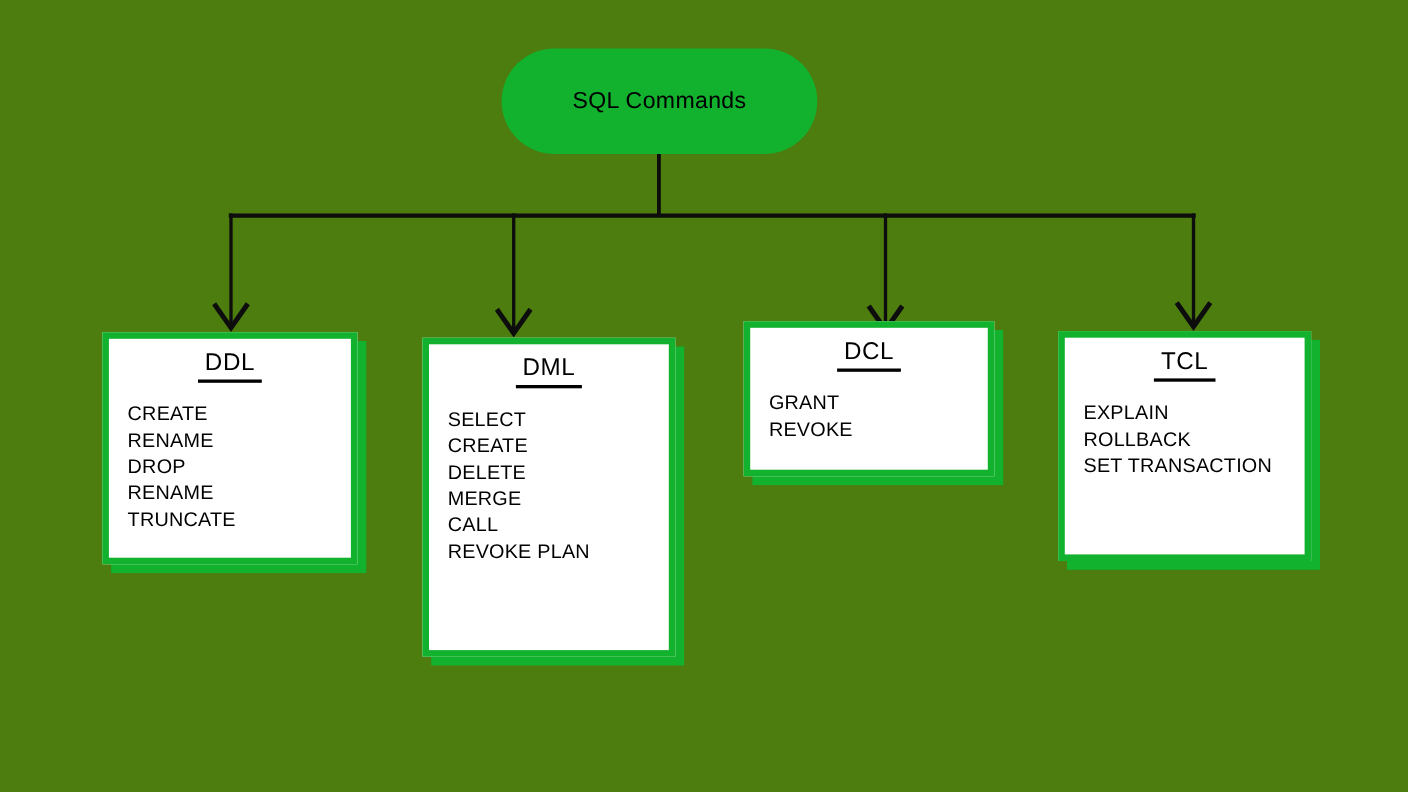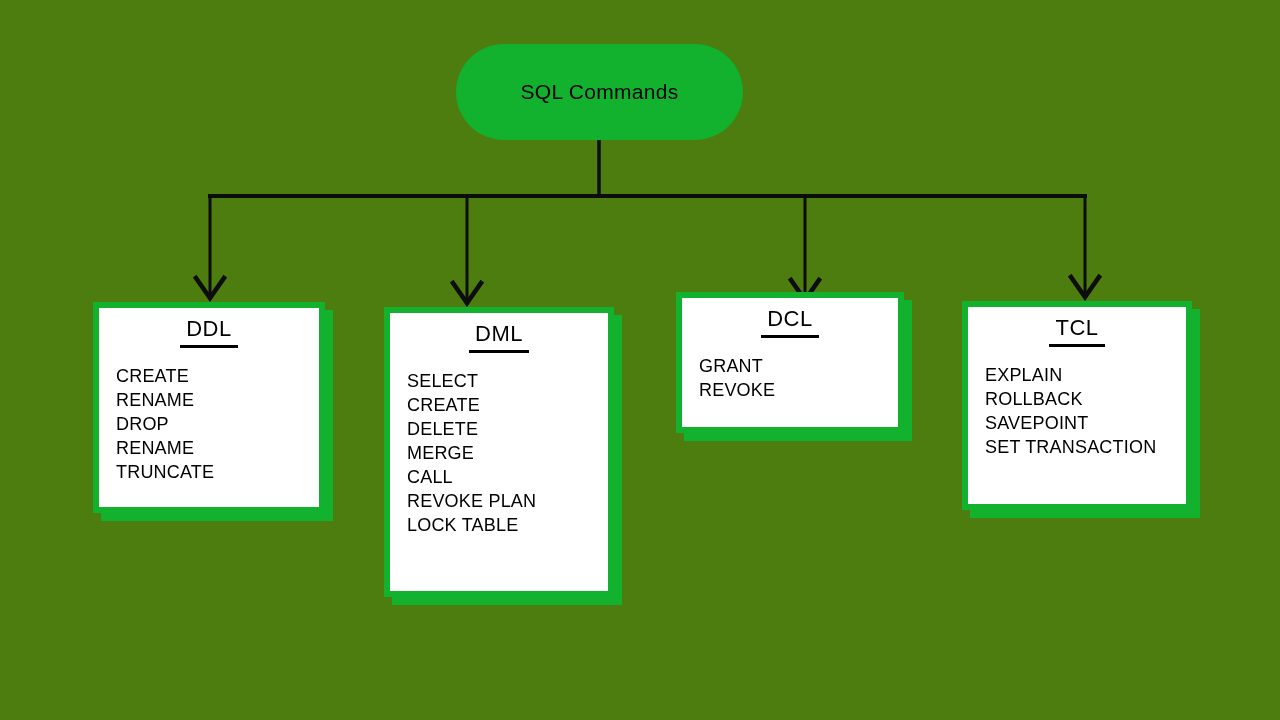--- a/index.html
+++ b/index.html
@@ -98,39 +98,37 @@
     <div class="cat-title">
       <span>DML</span>
     </div>
     <div class="cat-items">
         <div class="item">SELECT</div>
         <div class="item">CREATE</div>
         <div class="item">DELETE</div>
         <div class="item">MERGE</div>
         <div class="item">CALL</div>
         <div class="item">REVOKE PLAN</div>
-        <div class="item">LOCK TABLE</div>
       </div>
   </div>
 
   <div class="cat-box box-dcl" style="border-color: rgb(18, 177, 46); border-width: 6px; box-shadow: rgb(18, 177, 46) 8px 8px 0px 0px;">
     <div class="cat-title">
       <span>DCL</span>
     </div>
     <div class="cat-items">
         <div class="item">GRANT</div>
         <div class="item">REVOKE</div>
       </div>
   </div>
 
   <div class="cat-box box-tcl" style="border-color: rgb(18, 177, 46); border-width: 6px; box-shadow: rgb(18, 177, 46) 8px 8px 0px 0px;">
     <div class="cat-title">
       <span>TCL</span>
     </div>
     <div class="cat-items">
         <div class="item">EXPLAIN</div>
         <div class="item">ROLLBACK</div>
-        <div class="item">SAVEPOINT</div>
         <div class="item">SET TRANSACTION</div>
       </div>
   </div>
 
 </div>
 
 </body></html>

